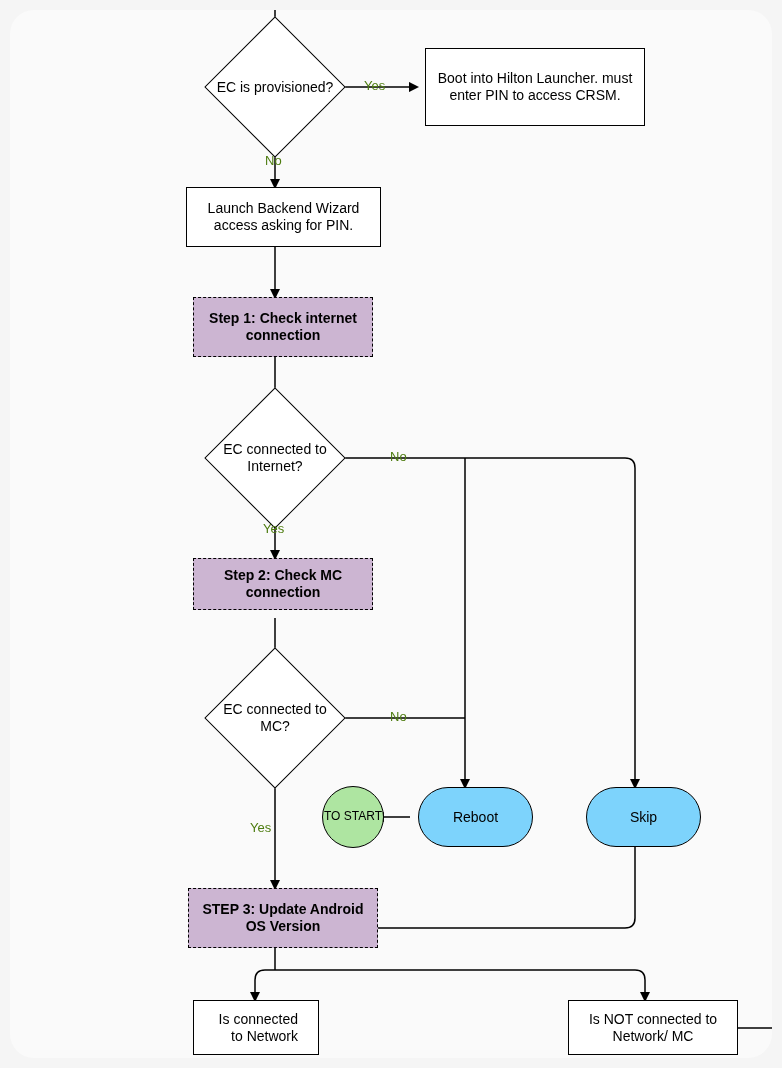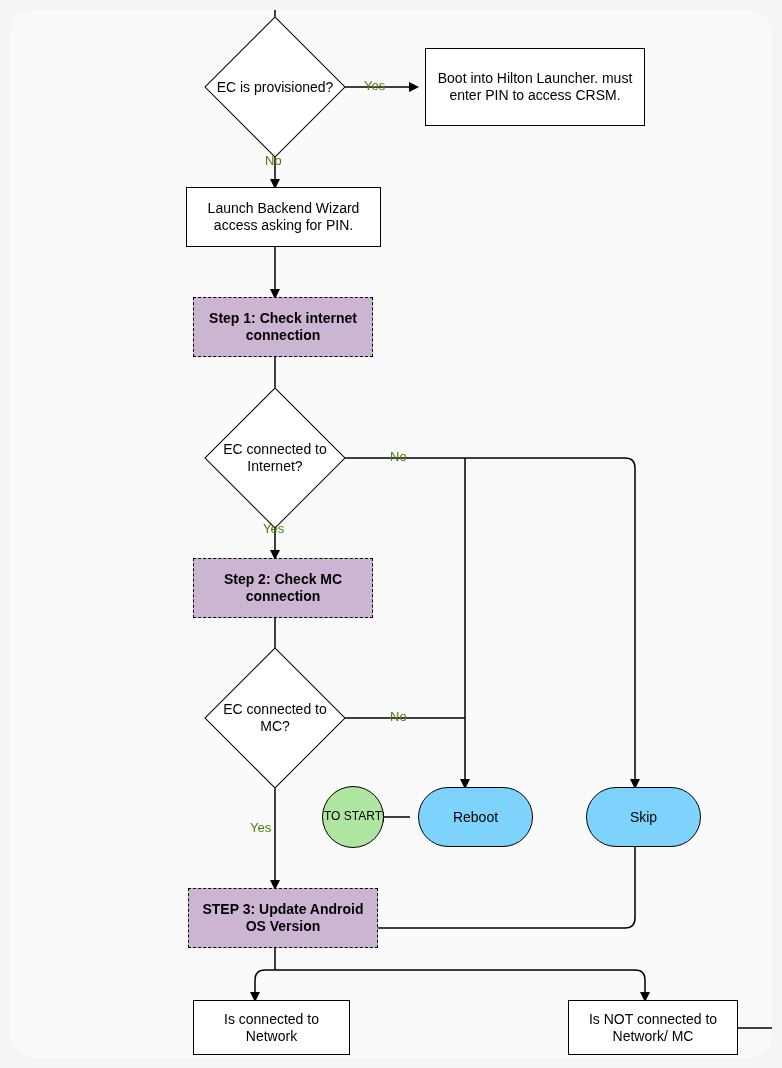--- a/index.html
+++ b/index.html
@@ -163,21 +163,21 @@
 
   <div class="node step" style="left:175px; top:287px; width:180px; height:60px; padding:6px;">
     <span>Step 1: Check internet connection</span>
   </div>
 
   <div class="diamond-wrap" style="left:215px; top:398px; width:100px; height:100px;">
     <div class="diamond-shape"></div>
     <div class="diamond-text">EC connected to Internet?</div>
   </div>
 
-  <div class="node step" style="left:175px; top:548px; width:180px; height:60px; padding:6px;align-items:center;">
+  <div class="node step" style="left:175px; top:548px; width:180px; height:52px; padding:6px;align-items:center;">
     <span>Step 2: Check MC connection</span>
   </div>
 
   <div class="diamond-wrap" style="left:215px; top:658px; width:100px; height:100px;">
     <div class="diamond-shape"></div>
     <div class="diamond-text">EC connected to MC?</div>
   </div>
 
   <div class="node pill" style="left:400px; top:777px; width:115px; height:60px;">
     <span>Reboot</span>
@@ -188,21 +188,21 @@
   </div>
 
   <div class="node circle" style="left:304px; top:776px; width:62px; height:62px;">
     <span>TO START</span>
   </div>
 
   <div class="node step" style="left:170px; top:878px; width:190px; height:60px; padding:6px;">
     <span>STEP 3: Update Android OS Version</span>
   </div>
 
-  <div class="node rect" style="left:175px; top:990px; width:157px; height:55px; padding:20px;">
+  <div class="node rect" style="left:175px; top:990px; width:126px; height:55px; padding:20px;text-align:right;">
     <span>Is connected to Network</span>
   </div>
 
   <div class="node rect" style="left:550px; top:990px; width:170px; height:55px; padding:4px;">
     <span>Is NOT connected to Network/ MC</span>
   </div>
 
   <div class="elabel" style="left:354px; top:68px;">Yes</div>
   <div class="elabel" style="left:255px; top:143px;">No</div>
 

